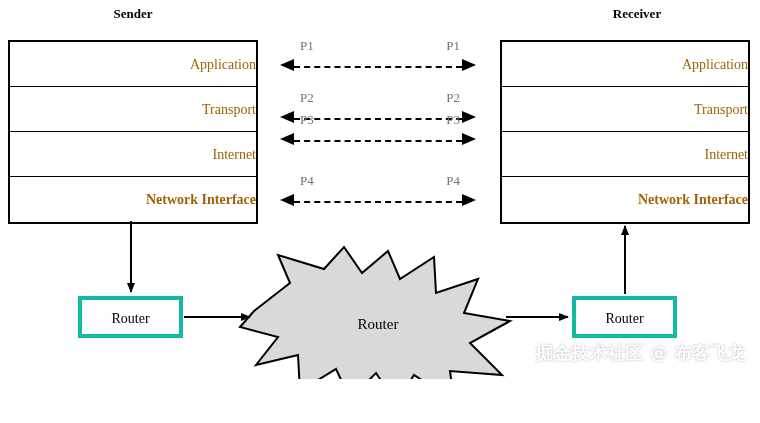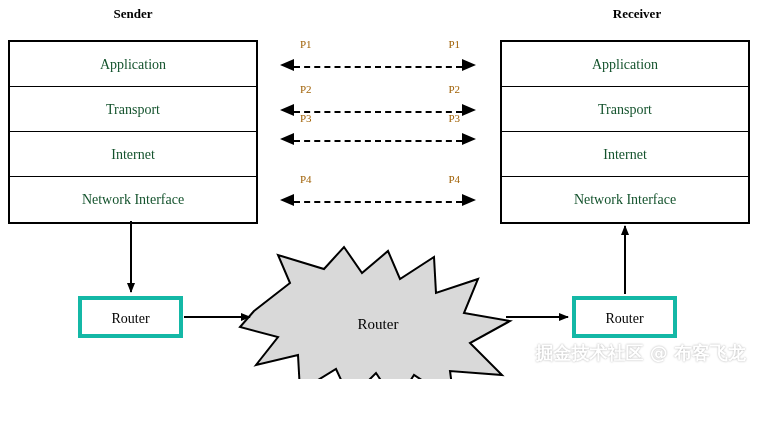--- a/index.html
+++ b/index.html
@@ -33,45 +33,46 @@
   .stack {
     position: absolute;
     width: 250px;
     border: 2px solid #000;
     box-sizing: border-box;
     background: #fff;
   }
   .stack-layer {
     height: 45px;
     line-height: 45px;
-    text-align: center;
+    text-align: right;
     font-size: 14px;
-    color: #14532d;
+    color: #a16207;
     border-bottom: 1.5px solid #000;
     box-sizing: border-box;
     background: #fff;
   }
   .stack-layer:last-child {
     border-bottom: none;
+    font-weight: bold;
   }
   #sender-stack  { left: 8px;  top: 40px; }
   #receiver-stack{ left: 500px; top: 40px; }
 
   
   .peer-row {
     position: absolute;
     left: 278px;
     width: 200px;
     height: 45px;
   }
   .peer-label {
     position: absolute;
     top: -2px;
-    font-size: 11px;
-    color: #a16207;
+    font-size: 13px;
+    color: #737373;
     white-space: nowrap;
   }
   .peer-label.left  { left: 22px; }
   .peer-label.right { right: 18px; }
 
   .dash-line {
     position: absolute;
     left: 16px;
     right: 16px;
     top: 26px;
@@ -176,21 +177,21 @@
   </div>
 
   <div class="peer-row" style="top:40px;">
     <span class="peer-label left">P1</span>
     <span class="peer-label right">P1</span>
     <span class="dash-line"></span>
     <span class="arrow-left"></span>
     <span class="arrow-right"></span>
   </div>
 
-  <div class="peer-row" style="top:85px;">
+  <div class="peer-row" style="top:92px;">
     <span class="peer-label left">P2</span>
     <span class="peer-label right">P2</span>
     <span class="dash-line"></span>
     <span class="arrow-left"></span>
     <span class="arrow-right"></span>
   </div>
 
   <div class="peer-row" style="top:114px;">
     <span class="peer-label left">P3</span>
     <span class="peer-label right">P3</span>

